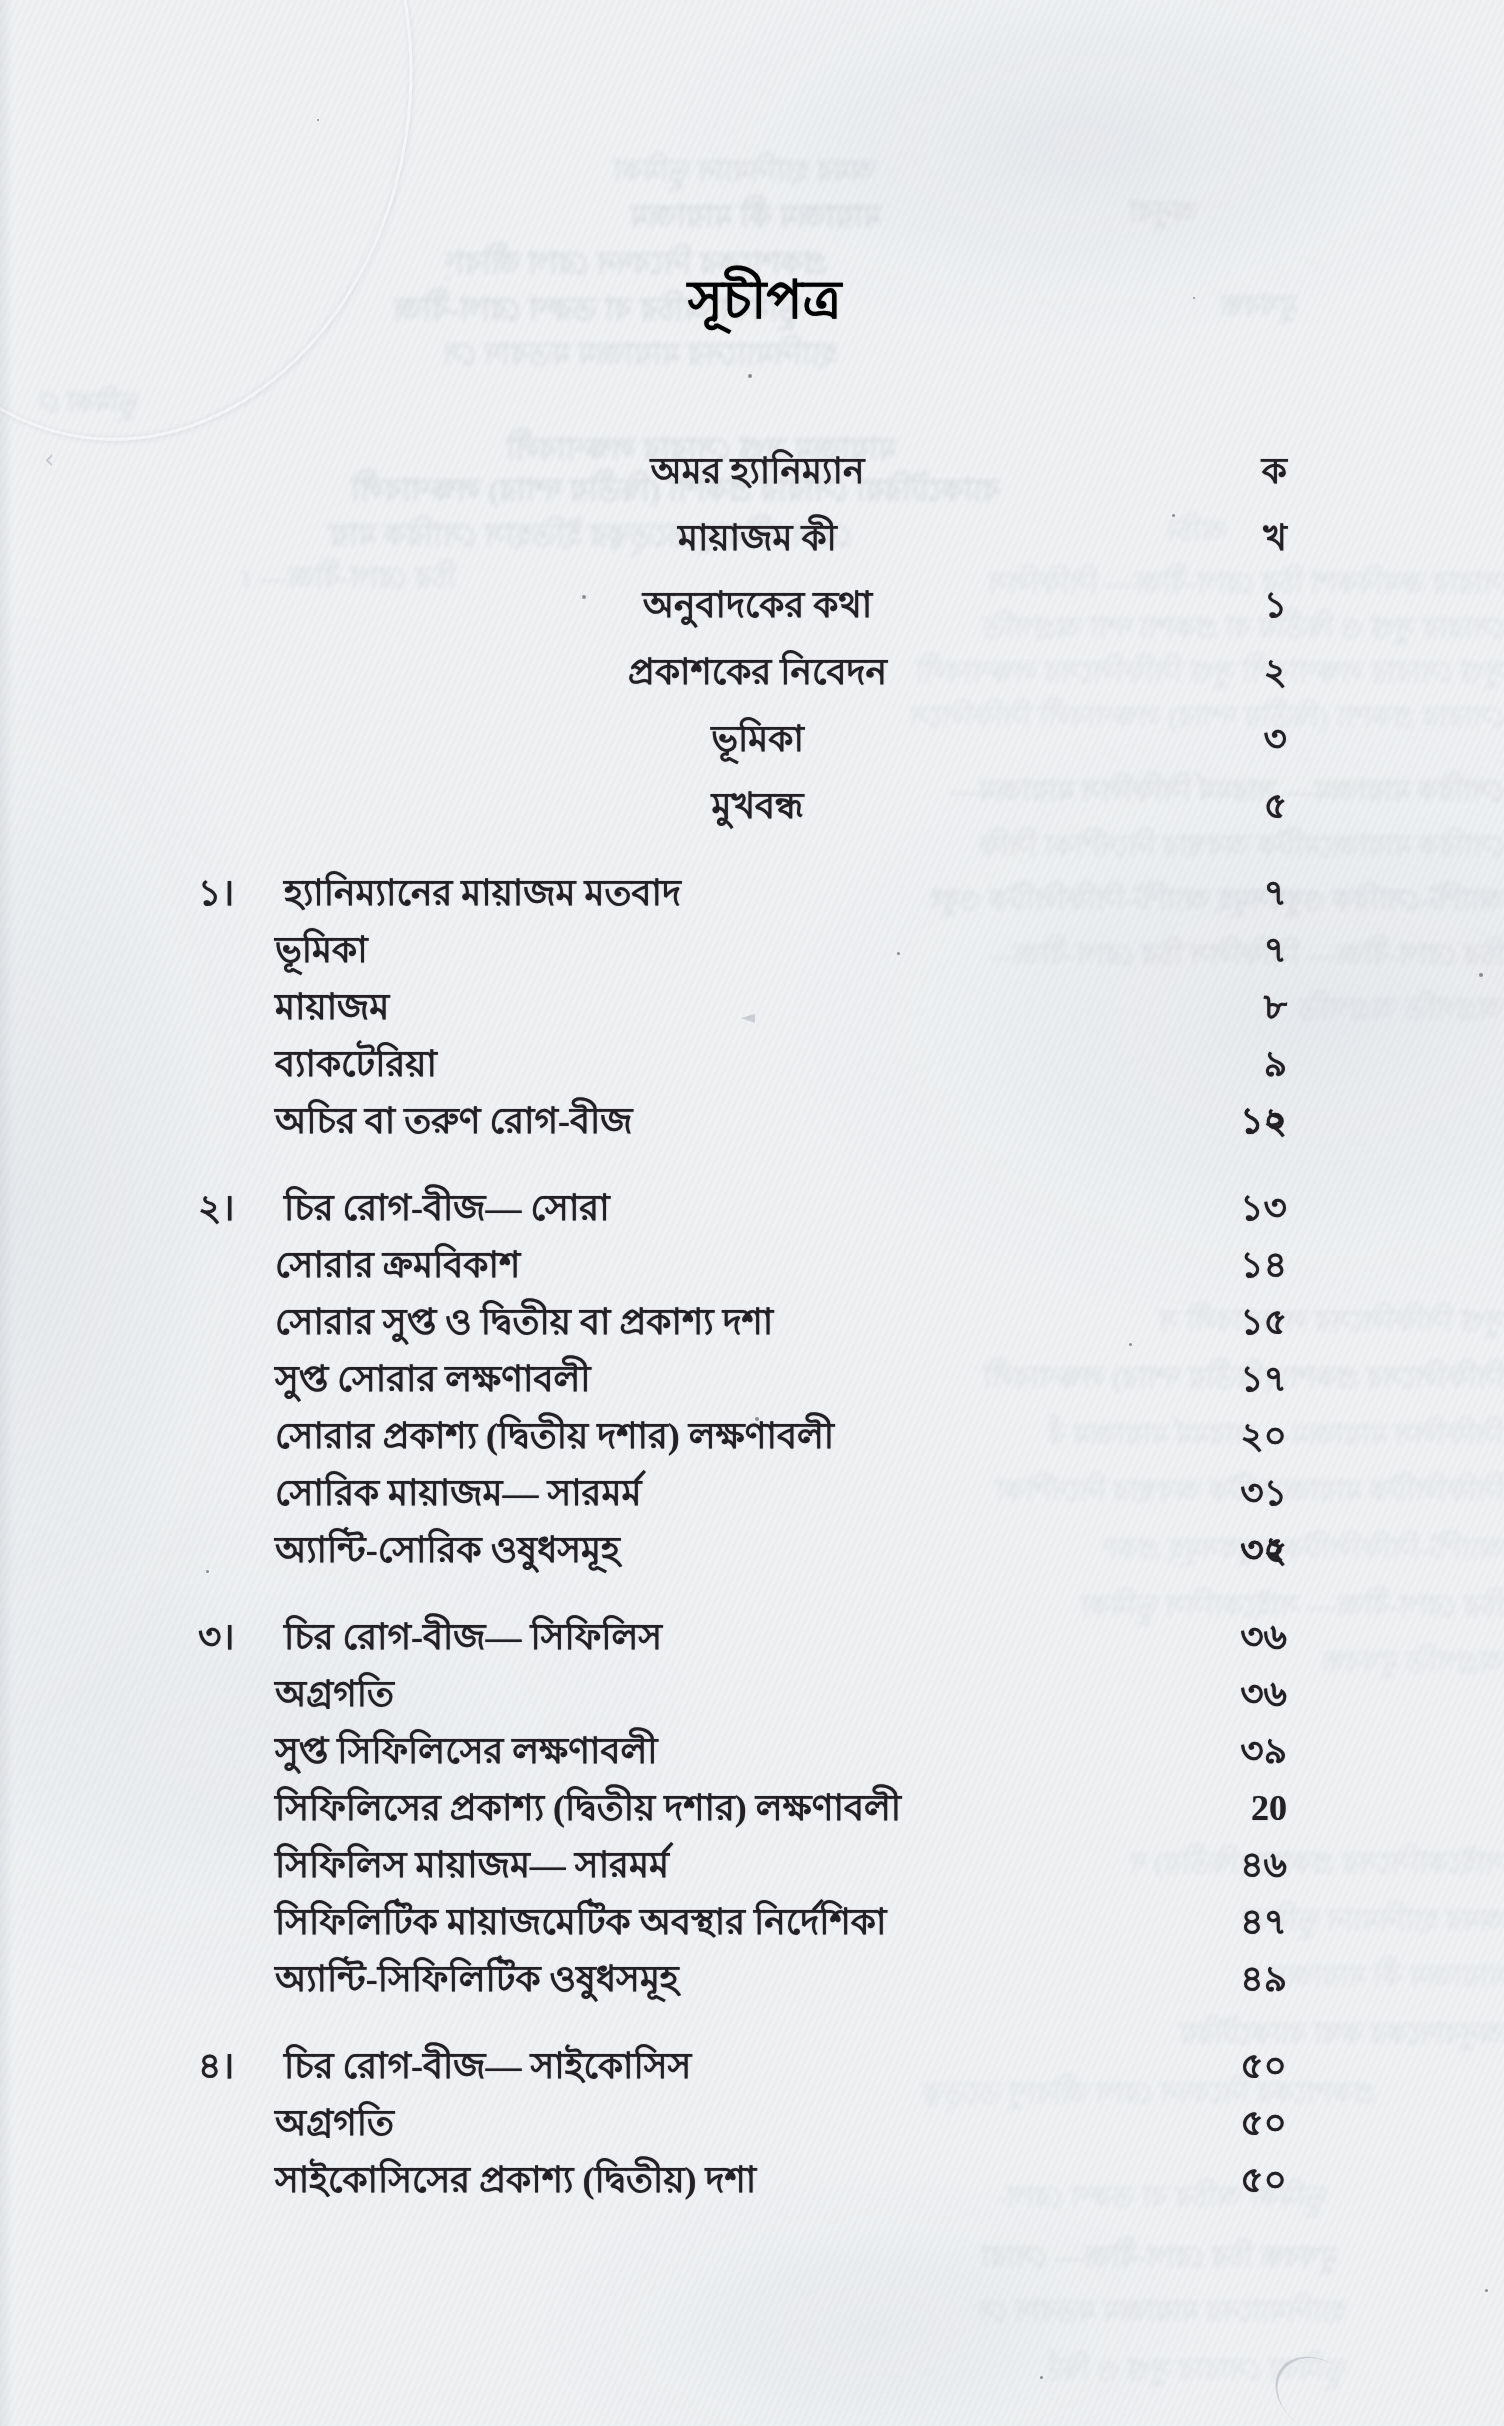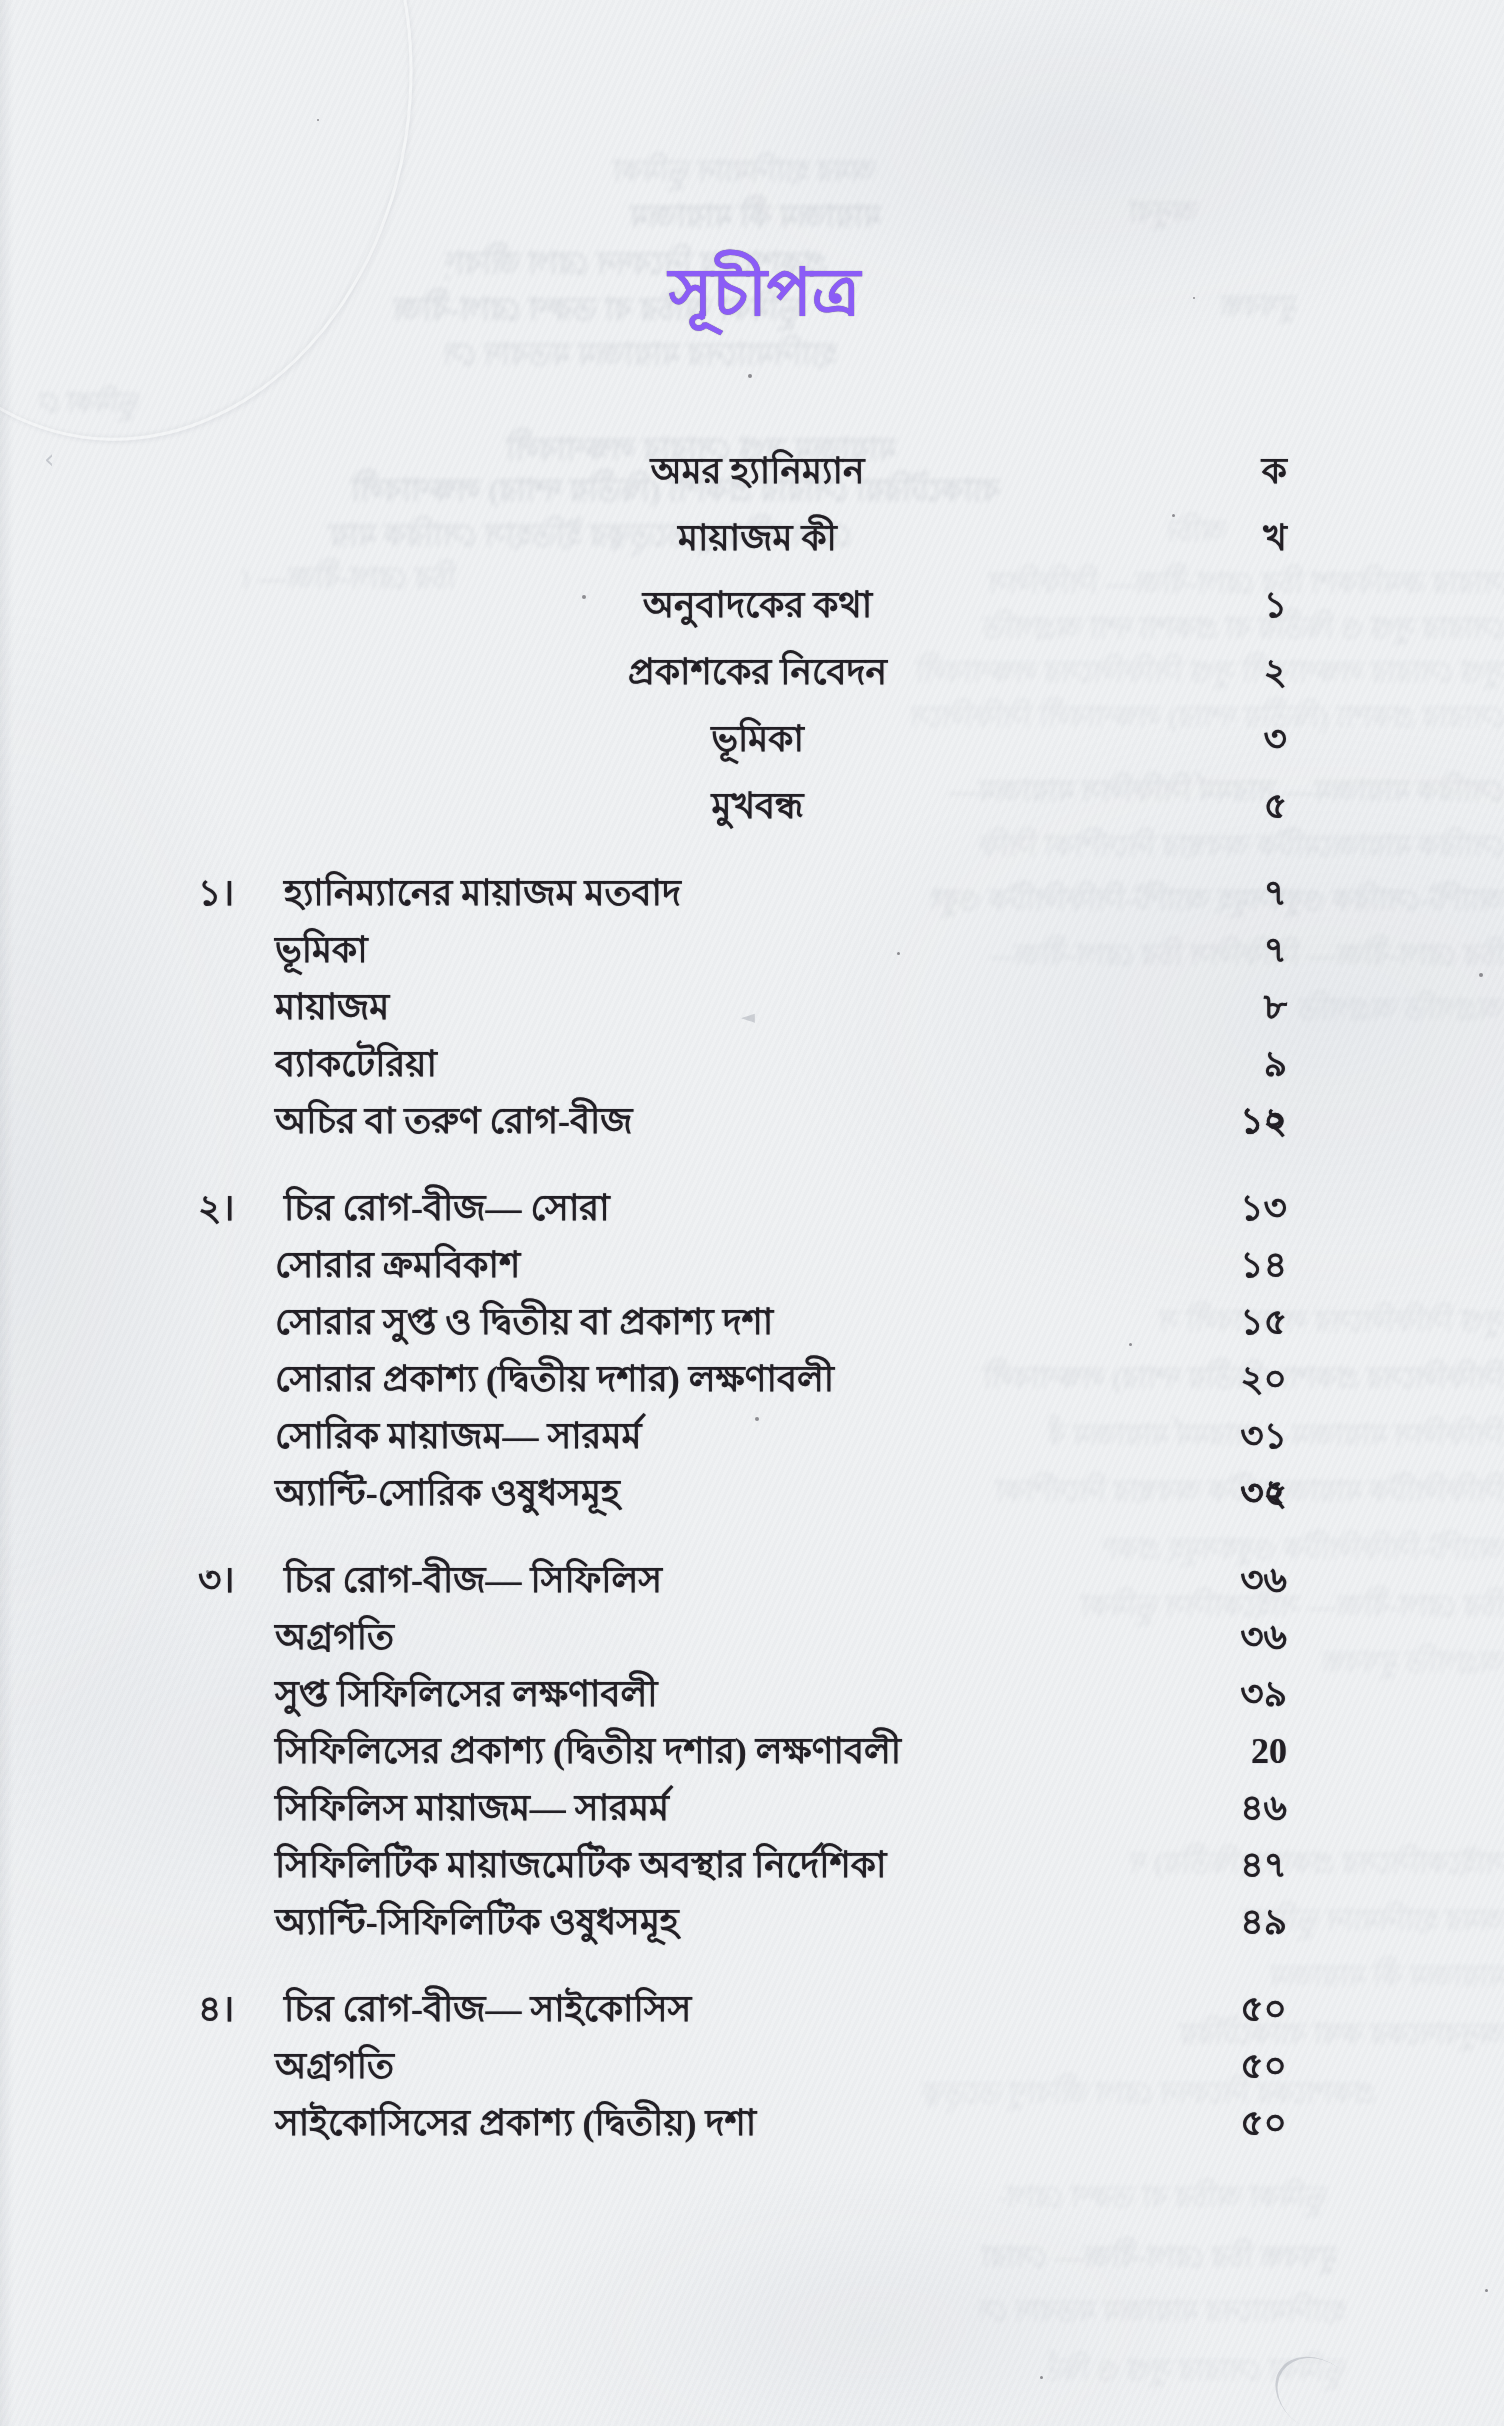--- a/index.html
+++ b/index.html
@@ -20,22 +20,22 @@
   .grain{position:absolute;inset:0;pointer-events:none;
     background:repeating-linear-gradient(115deg, rgba(255,255,255,.06) 0 3px, rgba(160,166,176,.035) 3px 6px);
     mix-blend-mode:normal;}
   
   .crease{position:absolute;left:-149px;top:-257px;width:554px;height:693px;border-radius:50%;
     border:3px solid rgba(255,255,255,.55);
     box-shadow:2px 2px 4px rgba(165,170,180,.28), inset -2px -2px 3px rgba(165,170,180,.18);
     transform:rotate(8deg);opacity:.6;}
   .curl{position:absolute;left:1272px;top:2361px;width:89px;height:69px;border-radius:50%;
     border-left:3px solid rgba(140,146,158,.35);transform:rotate(35deg);}
-  h1.title{position:absolute;top:253px;left:24px;right:0;margin:0;text-align:center;
-    font-size:66px;line-height:79px;font-weight:700;color:#8b5cf6;
+  h1.title{position:absolute;top:253px;left:24px;right:0;margin:8px;text-align:center;
+    font-size:53px;line-height:79px;font-weight:700;color:#000000;
     text-shadow:0 0 1px rgba(31,29,34,.65);}
   .toc{position:absolute;top:443px;left:198px;right:188px;color:#221f25;}
   .row{position:relative;font-size:36px;line-height:57px;font-weight:600;
     text-shadow:0 0 1px rgba(34,31,37,.55);white-space:nowrap;}
   .row.front{margin-bottom:10px;text-align:center;}
   .row.section{margin-top:30px;}
   .row.sub{padding-left:77px;}
   .row .num{display:inline-block;width:77px;}
   .row .pg{position:absolute;right:30px;top:0;font-weight:600;}
   .ghost-layer{position:absolute;inset:0;pointer-events:none;overflow:hidden;}
@@ -163,20 +163,25 @@
     <span class="label">সোরার ক্রমবিকাশ</span>
     <span class="pg">১৪</span>
   </div>
       <div class="row sub">
     
     <span class="label">সোরার সুপ্ত ও দ্বিতীয় বা প্রকাশ্য দশা</span>
     <span class="pg">১৫</span>
   </div>
       <div class="row sub">
     
+    <span class="label">সুপ্ত সোরার লক্ষণাবলী</span>
+    <span class="pg">১৭</span>
+  </div>
+      <div class="row sub">
+    
     <span class="label">সোরার প্রকাশ্য (দ্বিতীয় দশার) লক্ষণাবলী</span>
     <span class="pg">২০</span>
   </div>
       <div class="row sub">
     
     <span class="label">সোরিক মায়াজম— সারমর্ম</span>
     <span class="pg">৩১</span>
   </div>
       <div class="row sub">
     

